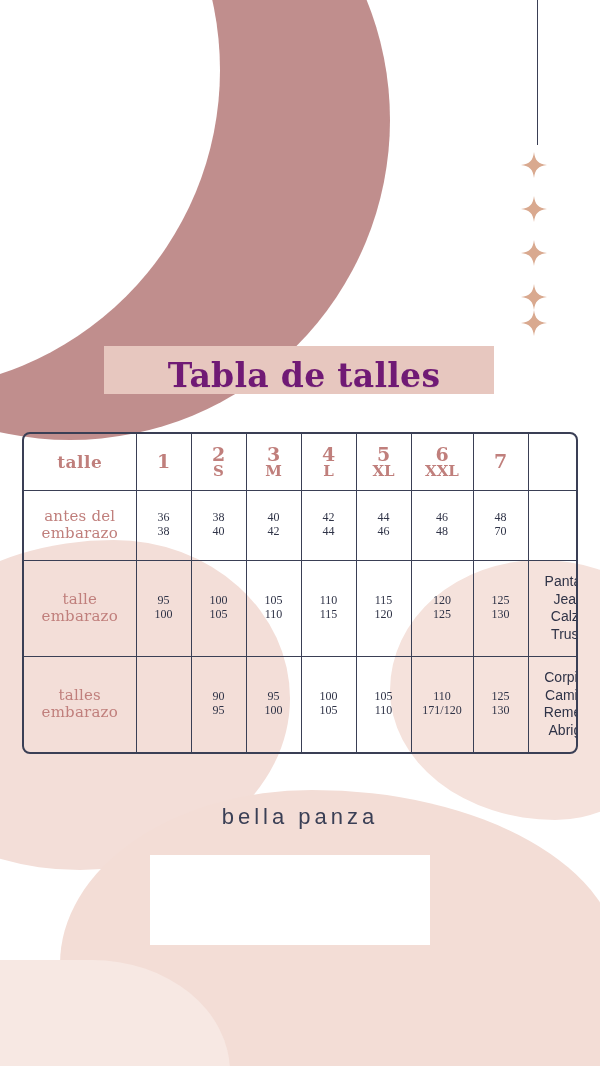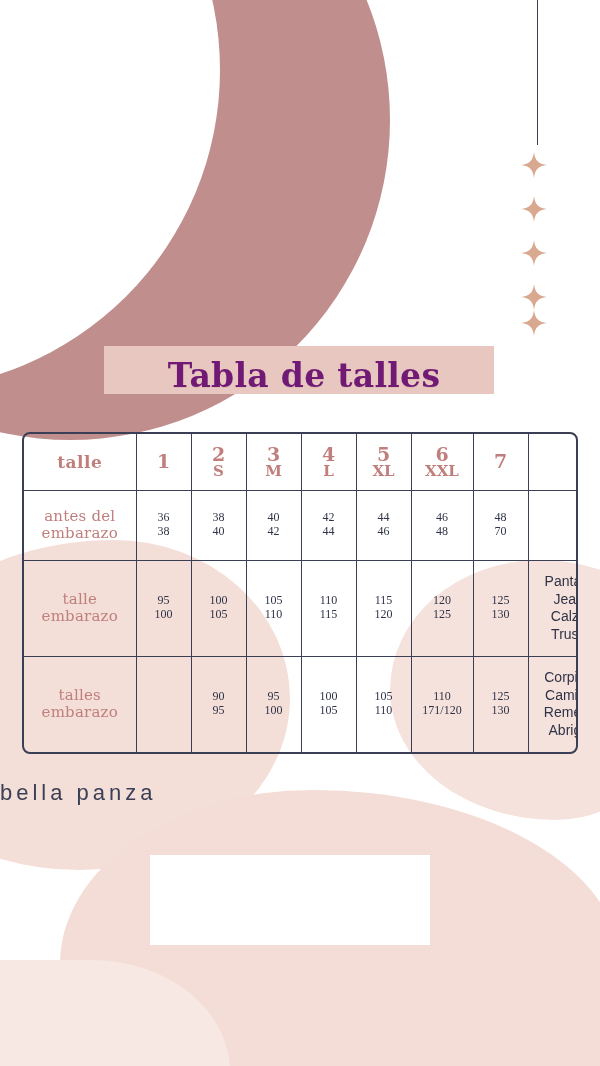--- a/index.html
+++ b/index.html
@@ -214,22 +214,23 @@
   .notes span { display: block; }
 
   .r1 td { height: 70px; }
   .r2 td { height: 96px; }
   .r3 td { height: 96px; }
 
   
   .brand {
     position: absolute;
     left: 0;
-    top: 780px;
+    top: 804px;
     width: 600px;
+    text-align: center;
     font-family: "Liberation Sans", sans-serif;
     font-size: 22px;
     letter-spacing: 4px;
     color: #3a3f55;
   }
 </style>
 </head>
 <body>
 
 <div class="bg-layer">

